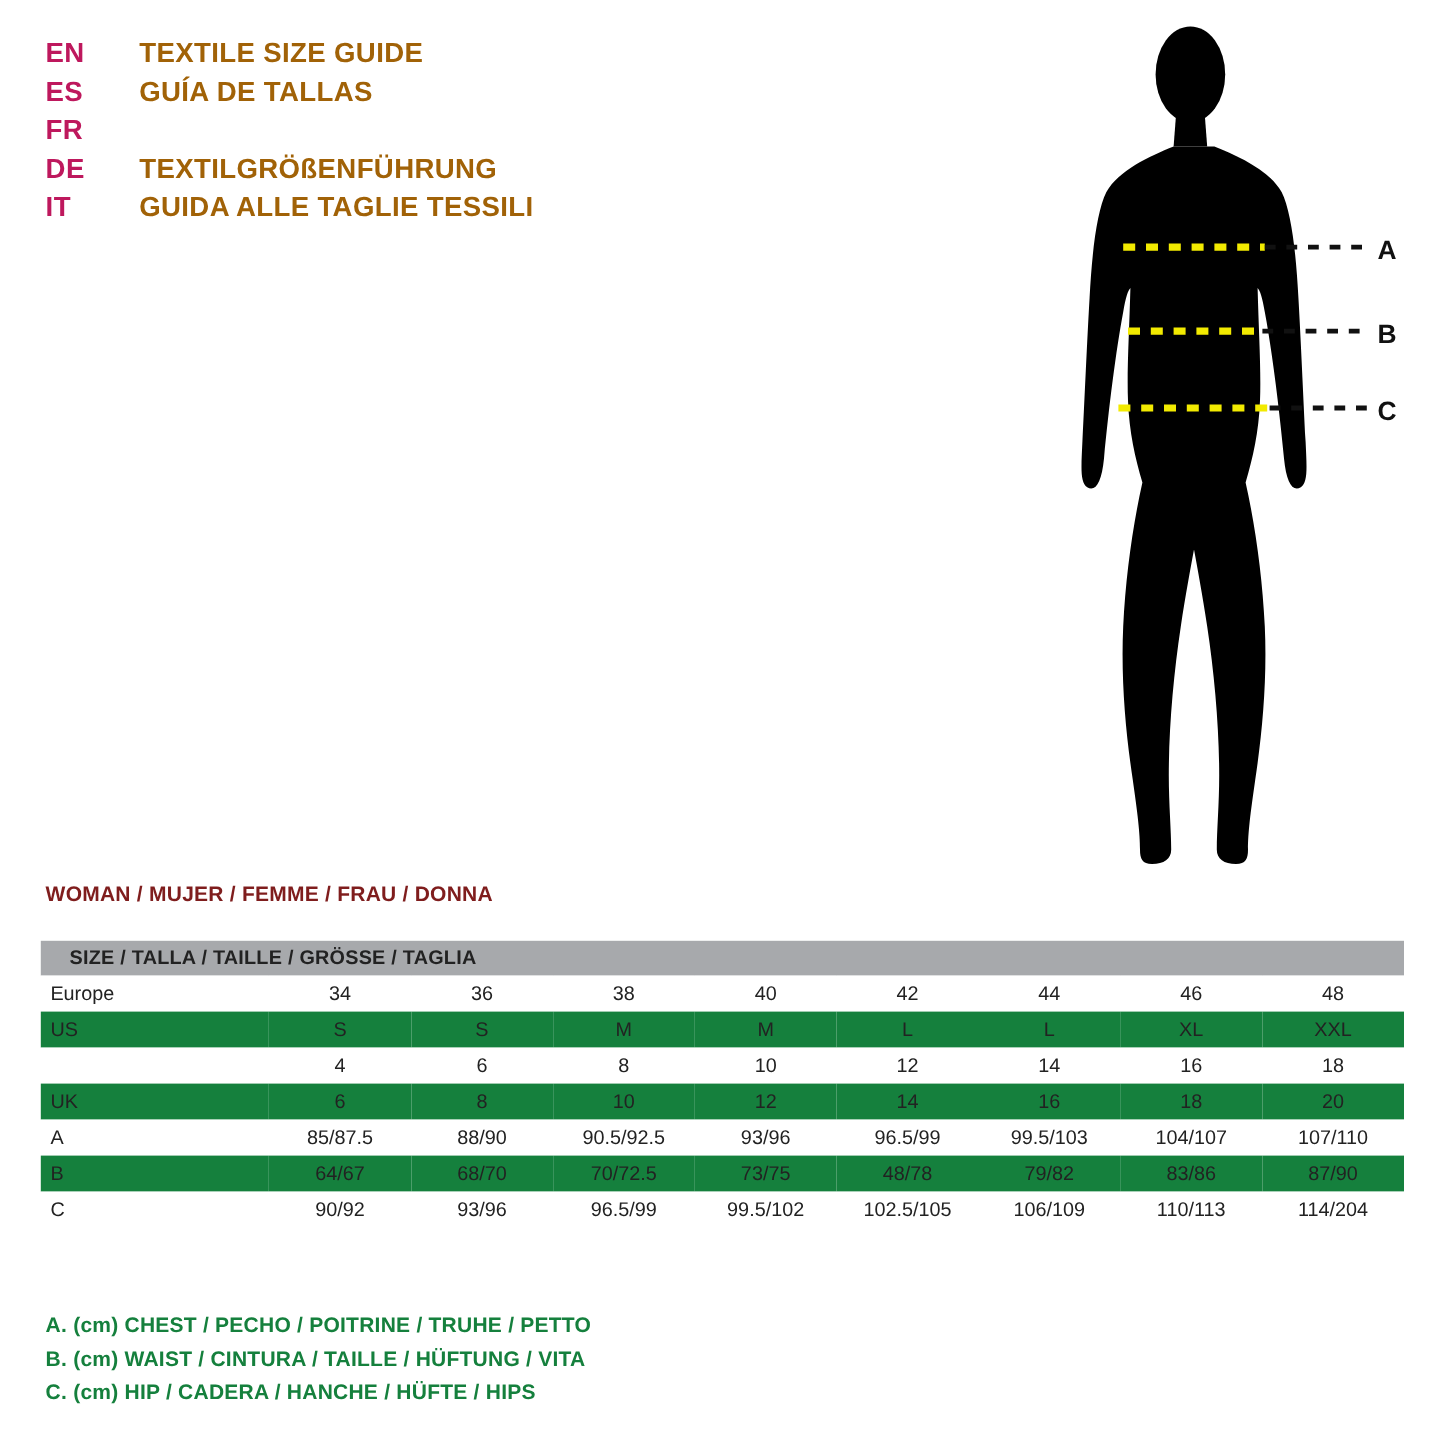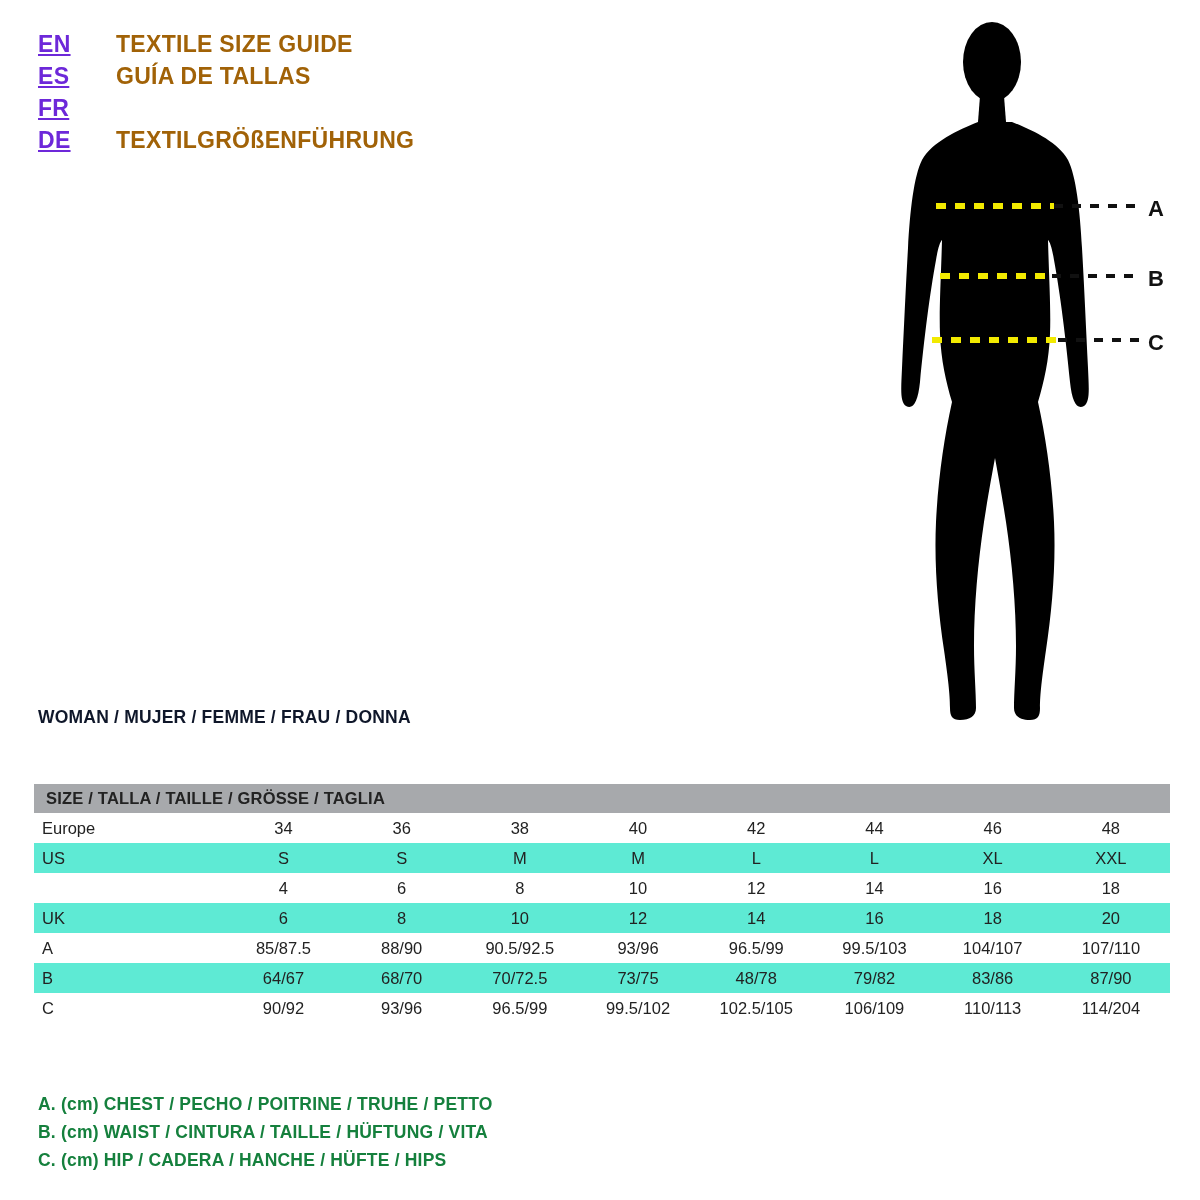--- a/index.html
+++ b/index.html
@@ -27,22 +27,21 @@
     display: flex;
     align-items: baseline;
     height: 32px;
     line-height: 32px;
   }
   .title-lang {
     width: 78px;
     font-size: 23px;
     font-weight: bold;
     letter-spacing: 0.3px;
-    color: #6d28d9;
-    text-decoration: underline;
+    color: #be185d;
   }
   .title-text {
     font-size: 23px;
     font-weight: bold;
     letter-spacing: 0.3px;
     color: #a16207;
     white-space: nowrap;
   }
 
   
@@ -59,25 +58,25 @@
     position: absolute;
     font-size: 22px;
     font-weight: bold;
     color: #111;
   }
 
   
   #section-heading {
     position: absolute;
     left: 38px;
-    top: 707px;
+    top: 735px;
     font-size: 17.5px;
     font-weight: bold;
     letter-spacing: 0.2px;
-    color: #0f172a;
+    color: #7f1d1d;
   }
 
   
   #size-table {
     position: absolute;
     left: 34px;
     top: 784px;
     width: 1136px;
     border-collapse: collapse;
     font-size: 16.5px;
@@ -87,32 +86,32 @@
     padding: 0;
     height: 30px;
     font-weight: normal;
     text-align: center;
     vertical-align: middle;
   }
   #size-table tr.header-row th {
     background: #a7a9ac;
     text-align: left;
     font-weight: bold;
-    padding-left: 12px;
+    padding-left: 24px;
     height: 29px;
     font-size: 16.5px;
     letter-spacing: 0.2px;
   }
   #size-table td.rowlabel {
     text-align: left;
     padding-left: 8px;
     white-space: nowrap;
     margin-left: 44px;
   }
-  #size-table tr.shade td { background: #5eead4; }
+  #size-table tr.shade td { background: #15803d; }
   #size-table tr.plain td { background: #ffffff; }
 
   
   #legend {
     position: absolute;
     left: 38px;
     top: 1090px;
     width: 700px;
   }
   .legend-line {
@@ -135,20 +134,24 @@
   <div class="title-row">
     <span class="title-lang">ES</span>
     <span class="title-text">GUÍA DE TALLAS</span>
   </div>
   <div class="title-row">
     <span class="title-lang">FR</span>
   </div>
   <div class="title-row">
     <span class="title-lang">DE</span>
     <span class="title-text">TEXTILGRÖßENFÜHRUNG</span>
+  </div>
+  <div class="title-row">
+    <span class="title-lang">IT</span>
+    <span class="title-text">GUIDA ALLE TAGLIE TESSILI</span>
   </div>
 </div>
 
 <div id="figure-area">
   <svg id="figure-svg" width="350" height="740" viewBox="0 0 350 740">
 
     <ellipse cx="152" cy="52" rx="29" ry="40" fill="#000000"></ellipse>
 
     <path d="M140 86 L164 86 L166 112 L138 112 Z" fill="#000000"></path>
 

